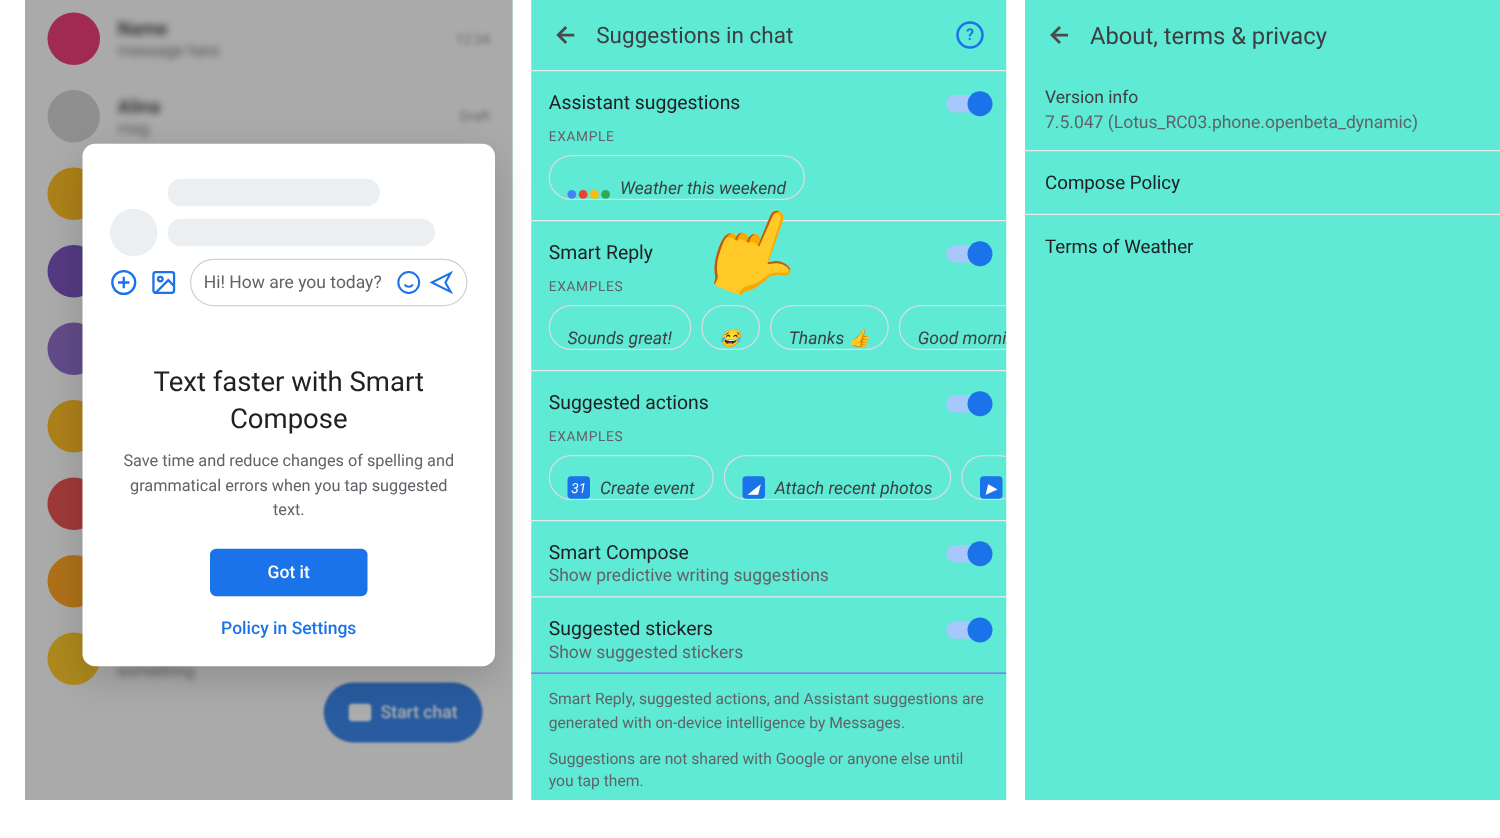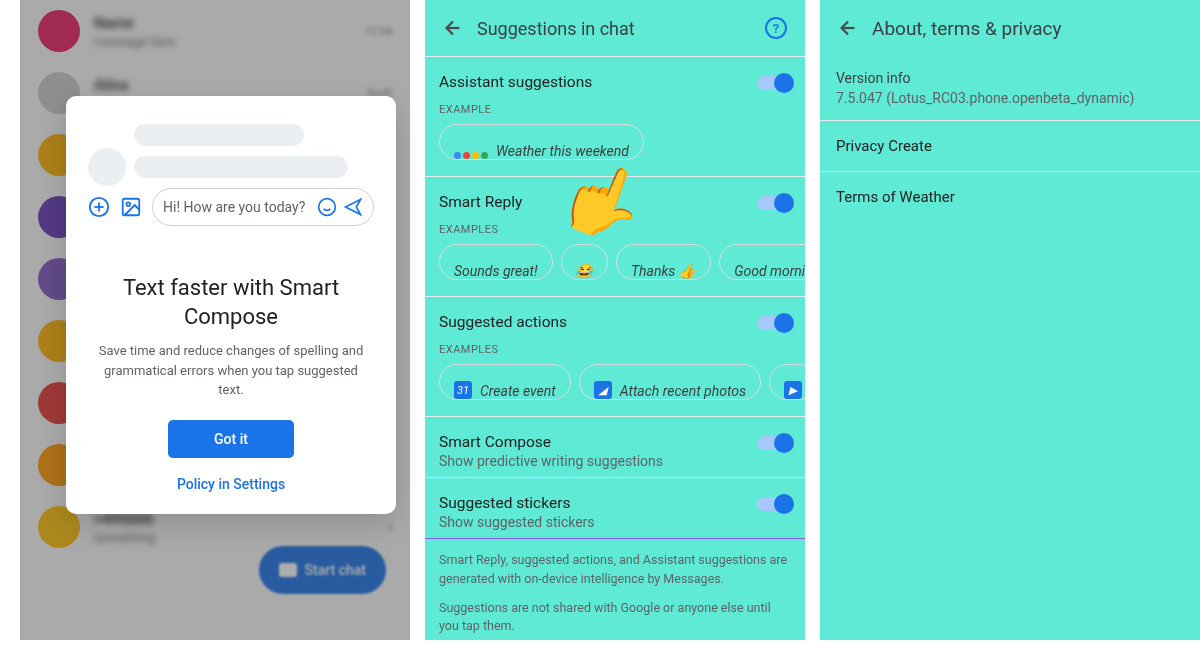--- a/index.html
+++ b/index.html
@@ -44,21 +44,21 @@
     display:flex; align-items:center; font-weight:500;
     filter:blur(1px); font-size:14px;
   }
   .fab .msg-icon {
     width:18px; height:14px; background:#fff; border-radius:3px;
     margin-right:8px; position:relative;
   }
 
   
   .promo {
-    position:absolute; left:46px; right:14px; top:96px;
+    position:absolute; left:46px; right:14px; top:115px;
     background:#fff; border-radius:10px;
     box-shadow: 0 10px 30px rgba(0,0,0,0.16);
     padding:28px 22px 22px;
   }
   .promo-chatbar {
     display:flex; align-items:center; gap:10px;
   }
   .promo-plus, .promo-gal {
     width:22px; height:22px; color:#1a73e8;
     display:flex; align-items:center; justify-content:center;
@@ -415,17 +415,17 @@
             <path d="M12 19l-7-7 7-7"></path>
           </svg>
       </div>
       <div class="hdr-title">About, terms &amp; privacy</div>
     </div>
 
     <div class="info-block">
       <div class="k">Version info</div>
       <div class="v">7.5.047 (Lotus_RC03.phone.openbeta_dynamic)</div>
     </div>
-    <div class="link-row first">Privacy Create</div>
+    <div class="link-row first">Compose Policy</div>
     <div class="link-row">Terms of Weather</div>
   </div>
 
 </div>
 
 </body></html>

